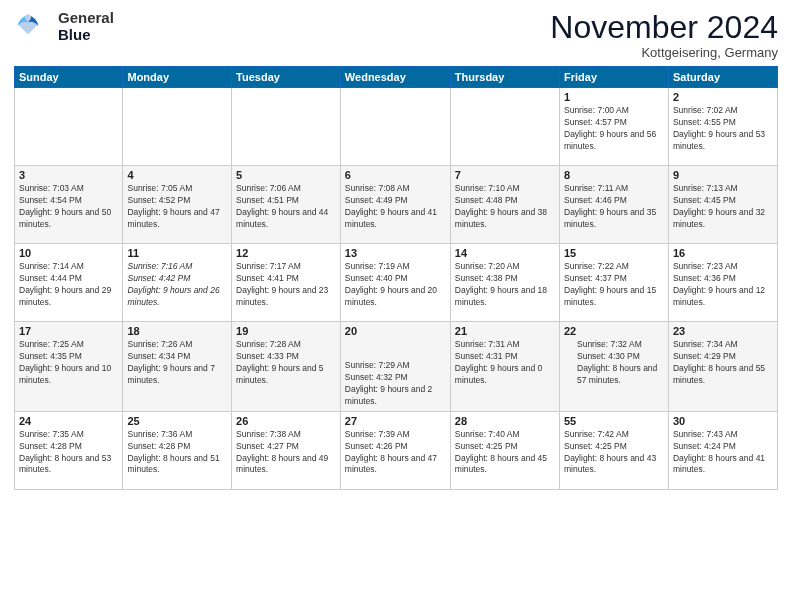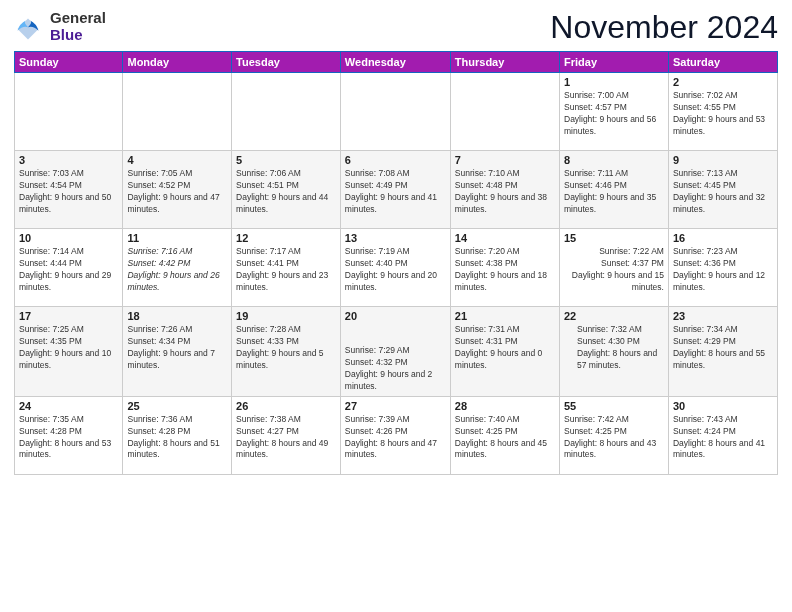--- a/index.html
+++ b/index.html
@@ -16,22 +16,22 @@
       padding: 10px 14px 8px 14px;
     }
     .header {
       display: flex;
       justify-content: space-between;
       align-items: flex-start;
       margin-bottom: 6px;
     }
     .logo {
       display: flex;
-      align-items: flex-end;
-      gap: 8px;
+      align-items: flex-start;
+      gap: 16px;
     }
     .logo-text {
       font-size: 15px;
       font-weight: bold;
       color: #333;
       line-height: 1.1;
     }
     .logo-icon {
       width: 28px;
       height: 28px;
@@ -48,21 +48,21 @@
     .location {
       font-size: 13px;
       color: #444;
     }
     .calendar {
       width: 100%;
       border-collapse: collapse;
       font-size: 9.5px;
     }
     .calendar th {
-      background: #a21caf;
+      background: #0369a1;
       color: #fff;
       text-align: left;
       padding: 4px 4px;
       font-size: 11px;
       font-weight: bold;
       border: 1px solid #1565c0;
     }
     .calendar td {
       border: 1px solid #ccc;
       vertical-align: top;
@@ -98,25 +98,26 @@
       <svg class="logo-icon" viewBox="0 0 32 32">
         <rect x="0" y="0" width="32" height="32" fill="none"></rect>
         <path d="M16 4 L28 16 L16 28 L4 16 Z" fill="#1565c0" opacity="0.3"></path>
         <path d="M8 8 L24 8 L24 24 L8 24 Z" fill="none" stroke="#1565c0" stroke-width="0"></path>
 
         <path d="M18 6 Q26 10 28 18 Q22 12 16 14 Q22 8 18 6Z" fill="#1565c0"></path>
         <path d="M14 6 Q6 10 4 18 Q10 12 16 14 Q10 8 14 6Z" fill="#64b5f6"></path>
       </svg>
       <div class="logo-text">
         <div>General</div>
-        <div style="color:#4c1d95">Blue</div>
+        <div style="color:#0f172a">Blue</div>
       </div>
     </div>
     <div class="title-block">
       <div class="month-title">November 2024</div>
+      <div class="location">Kottgeisering, Germany</div>
     </div>
   </div>
 
   <table class="calendar">
     <thead>
       <tr>
         <th>Sunday</th>
         <th>Monday</th>
         <th>Tuesday</th>
         <th>Wednesday</th>
@@ -215,21 +216,21 @@
 Daylight: 9 hours and 20 minutes.</div>
           </td>
           <td>
             <div class="day-num">14</div>
             <div class="day-info" style="white-space: pre-line;">Sunrise: 7:20 AM
 Sunset: 4:38 PM
 Daylight: 9 hours and 18 minutes.</div>
           </td>
           <td>
             <div class="day-num">15</div>
-            <div class="day-info" style="white-space: pre-line; text-align: right;">Sunrise: 7:22 AM
+            <div class="day-info" style="white-space: pre-line;">Sunrise: 7:22 AM
 Sunset: 4:37 PM
 Daylight: 9 hours and 15 minutes.</div>
           </td>
           <td>
             <div class="day-num">16</div>
             <div class="day-info" style="white-space: pre-line;">Sunrise: 7:23 AM
 Sunset: 4:36 PM
 Daylight: 9 hours and 12 minutes.</div>
           </td>
         </tr>

